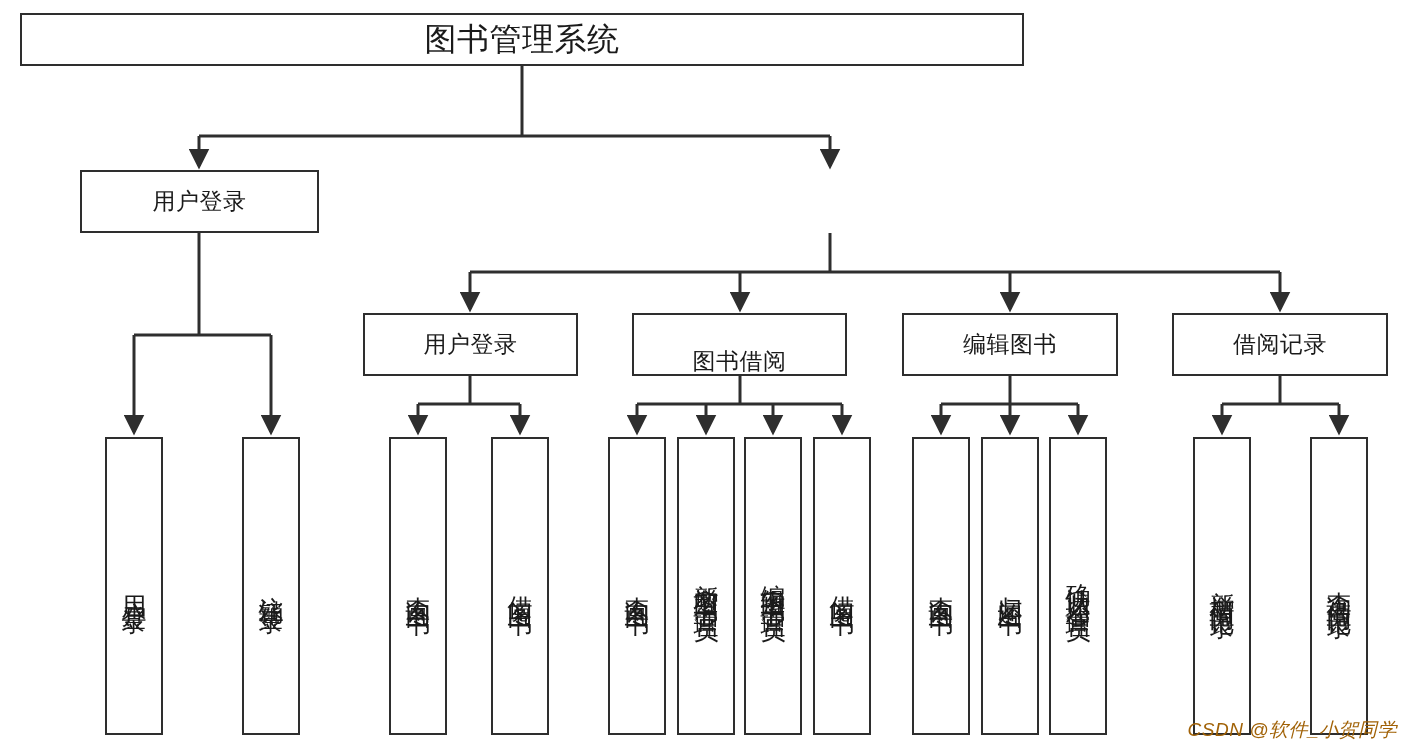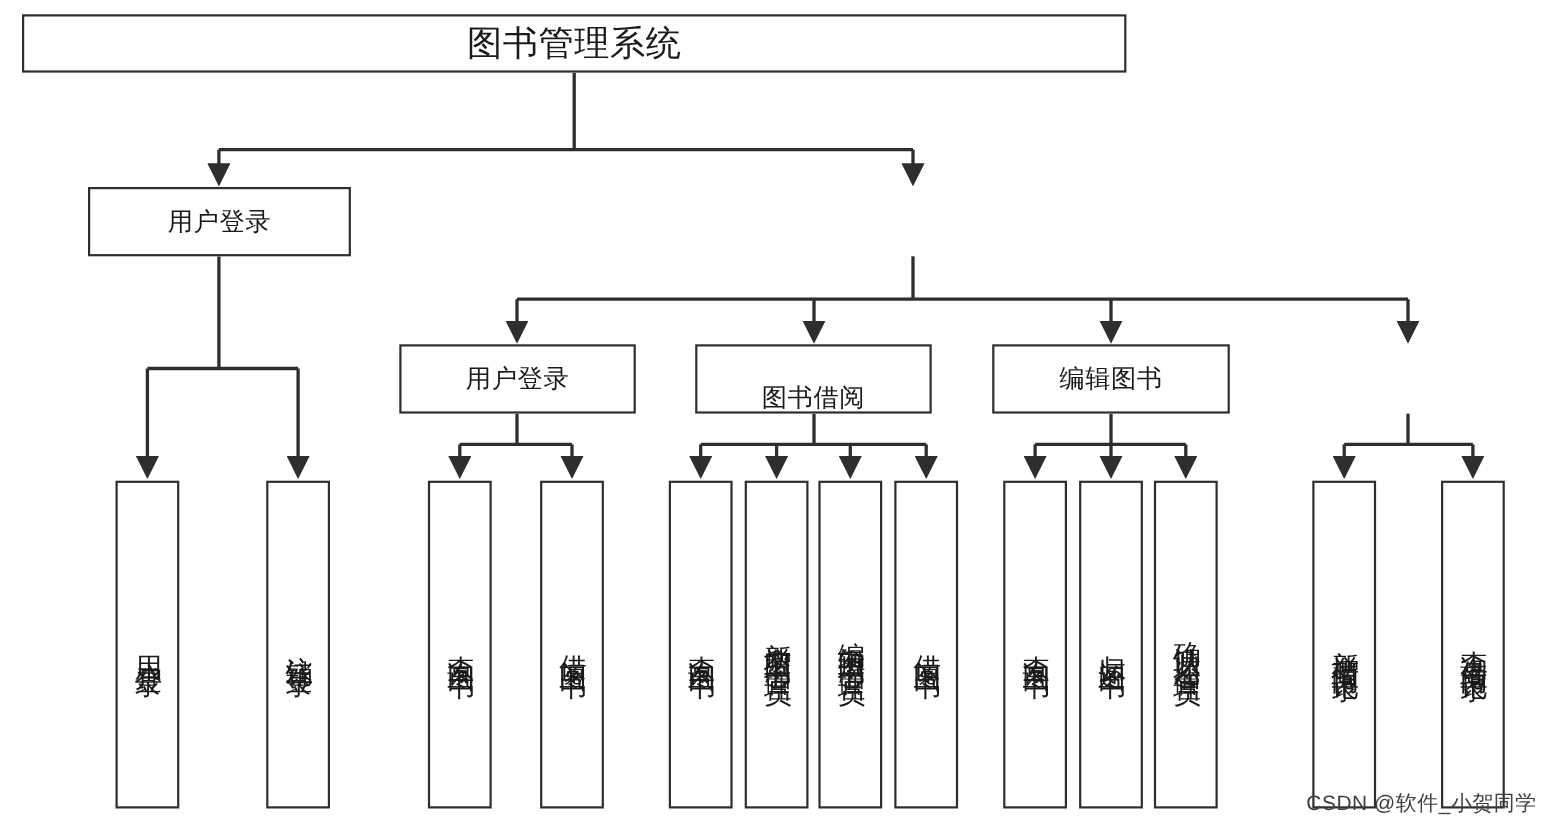--- a/index.html
+++ b/index.html
@@ -64,24 +64,25 @@
     line-height: 1.0;
     letter-spacing: 5px;
     text-align: center;
     max-height: 100%;
   }
   .watermark {
     position: absolute;
     right: 8px;
     bottom: 4px;
     font-size: 19px;
-    color: #404040;
+    color: #a16207;
     letter-spacing: 0.5px;
     white-space: nowrap;
     pointer-events: none;
+    font-style: italic;
   }
 </style>
 </head>
 <body>
 
 <div id="diagram-root">
 
   <svg class="edge-layer" viewBox="0 0 1405 747" xmlns="http://www.w3.org/2000/svg">
     <defs>
       <marker id="arrow" viewBox="0 0 12 12" refX="10" refY="6" markerWidth="7" markerHeight="7" orient="auto-start-reverse">
@@ -145,20 +146,23 @@
 
   <div class="node h" style="left:363px; top:313px; width:215px; height:63px;">
     <span class="node-label">用户登录</span>
   </div>
   <div class="node h" style="left:632px; top:313px; width:215px; height:63px;align-items:flex-end;">
     <span class="node-label">图书借阅</span>
   </div>
   <div class="node h" style="left:902px; top:313px; width:216px; height:63px;">
     <span class="node-label">编辑图书</span>
   </div>
+  <div class="node h" style="left:1172px; top:313px; width:216px; height:63px;">
+    <span class="node-label">借阅记录</span>
+  </div>
 
   <div class="node v" style="left:105px; top:437px; width:58px; height:298px;">
     <span class="node-label">用户登录</span>
   </div>
   <div class="node v" style="left:242px; top:437px; width:58px; height:298px;">
     <span class="node-label">注销登录</span>
   </div>
 
   <div class="node v" style="left:389px; top:437px; width:58px; height:298px;">
     <span class="node-label">查询图书</span>

